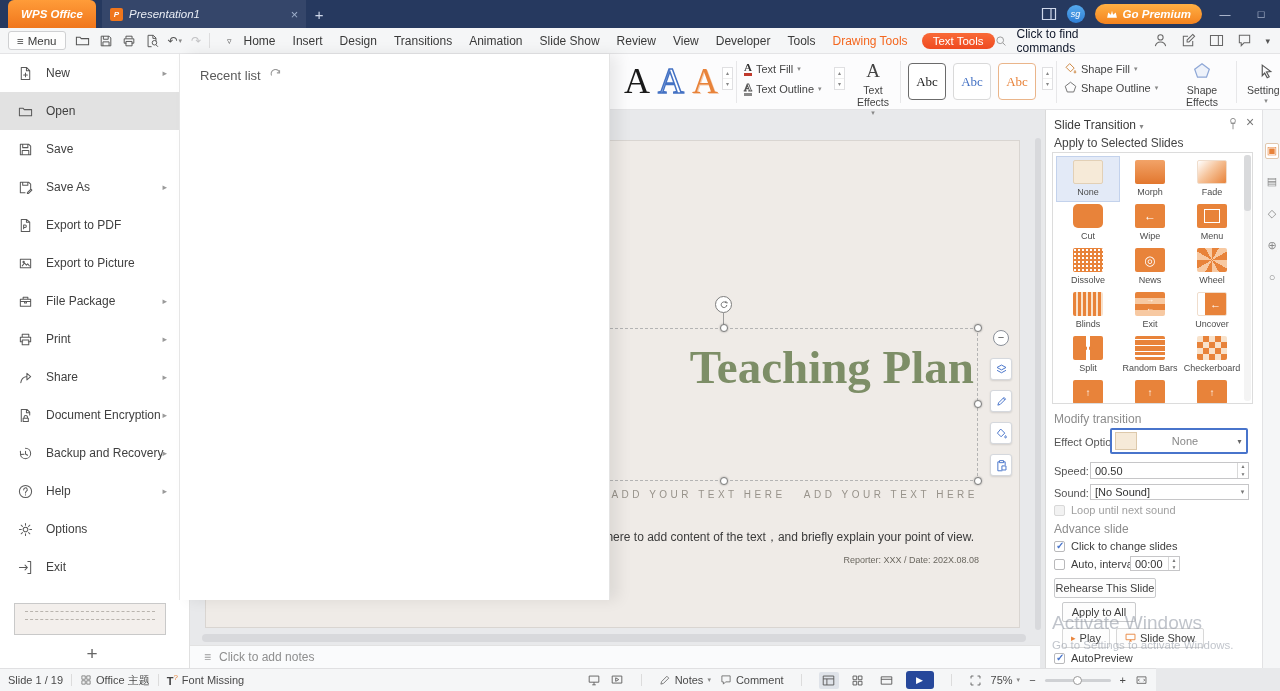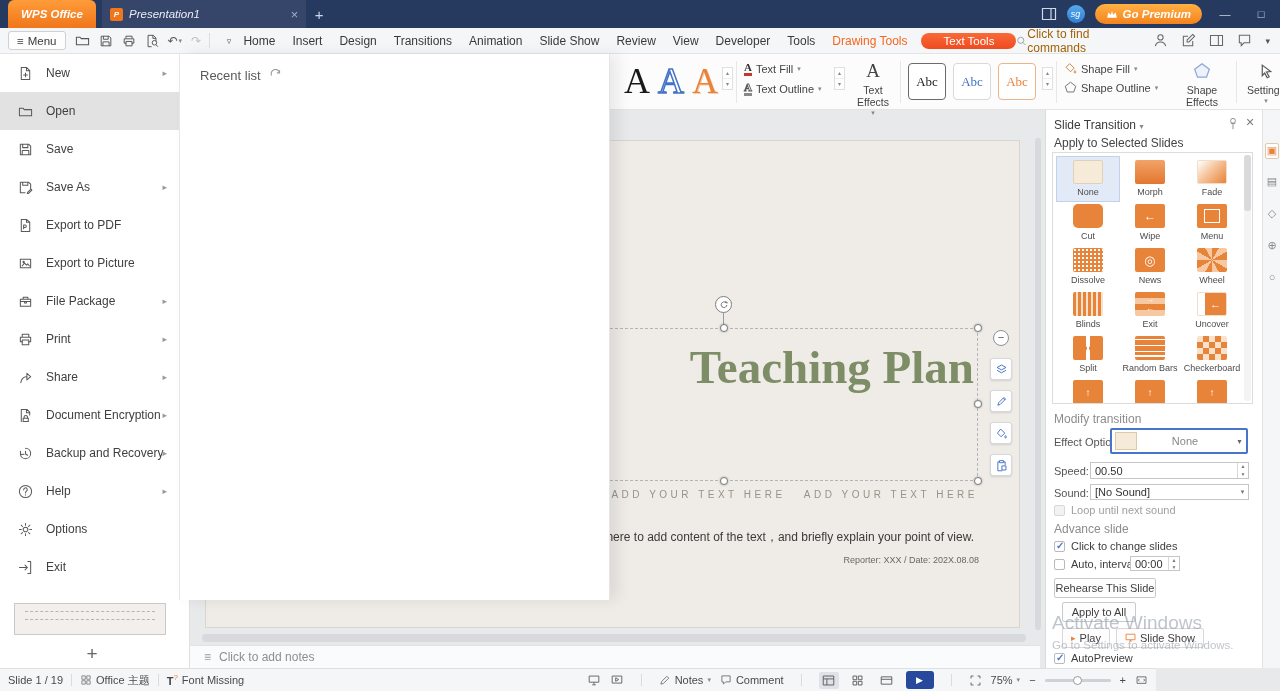--- a/index.html
+++ b/index.html
@@ -23,22 +23,22 @@
   
   .menubar { position:absolute; left:0; top:28px; width:1280px; height:26px; background:#f5f6f7; border-bottom:1px solid #e4e4e6; display:flex; align-items:center; z-index:20; font-size:12px; color:#3a3a3a; }
   .menu-btn { margin-left:8px; height:19px; border:1px solid #cfd0d2; border-radius:3px; background:#fdfdfd; display:flex; align-items:center; gap:4px; padding:0 8px; font-size:11.5px; color:#3a3a3a; cursor:pointer; }
   .qico { margin-left:9px; color:#555; cursor:pointer; display:flex; align-items:center; }
   .qico.dis { color:#c2c2c4; }
   .tiny-caret { font-size:7px; color:#888; margin-left:1px; }
   .mb-div { width:1px; height:15px; background:#ddddde; margin:0 8px; }
   .mtabs { display:flex; gap:17px; margin-left:12px; }
   .mtab { cursor:pointer; white-space:nowrap; }
   .drawing-tools { color:#f4671f; margin-left:17px; cursor:pointer; white-space:nowrap; }
-  .text-tools-pill { margin-left:14px; background:linear-gradient(180deg,#f96a38,#ef4a20); color:#fff; border-radius:10px; padding:2px 22px; font-size:11.5px; cursor:pointer; white-space:nowrap; }
-  .searchbox { margin-left:auto; display:flex; align-items:center; gap:0; color:#a16207; cursor:text; width:170px; }
+  .text-tools-pill { margin-left:14px; background:linear-gradient(180deg,#f96a38,#ef4a20); color:#fff; border-radius:10px; padding:2px 11px; font-size:11.5px; cursor:pointer; white-space:nowrap; }
+  .searchbox { margin-left:auto; display:flex; align-items:center; gap:10px; color:#0f172a; cursor:text; width:170px; }
   .mb-right { display:flex; align-items:center; gap:13px; padding:0 10px 0 14px; color:#666; }
 
   
   .ribbon { position:absolute; left:0; top:54px; width:1280px; height:56px; background:#fcfcfd; border-bottom:1px solid #e4e4e6; z-index:5; }
   .ribbon-inner { position:absolute; left:612px; top:0; width:668px; height:56px; }
   .vdiv { position:absolute; top:7px; width:1px; height:42px; background:#e7e7e9; }
   .bigA { position:absolute; top:4px; font-family:"Liberation Serif", serif; font-size:36px; line-height:46px; width:30px; text-align:center; cursor:pointer; }
   .a-black { color:#1a1a1a; }
   .a-blue { color:#fff; -webkit-text-stroke:1.5px #4472c4; }
   .a-orange { color:#e8833a; text-shadow:1px 1px 0 #f5cdb0; }

